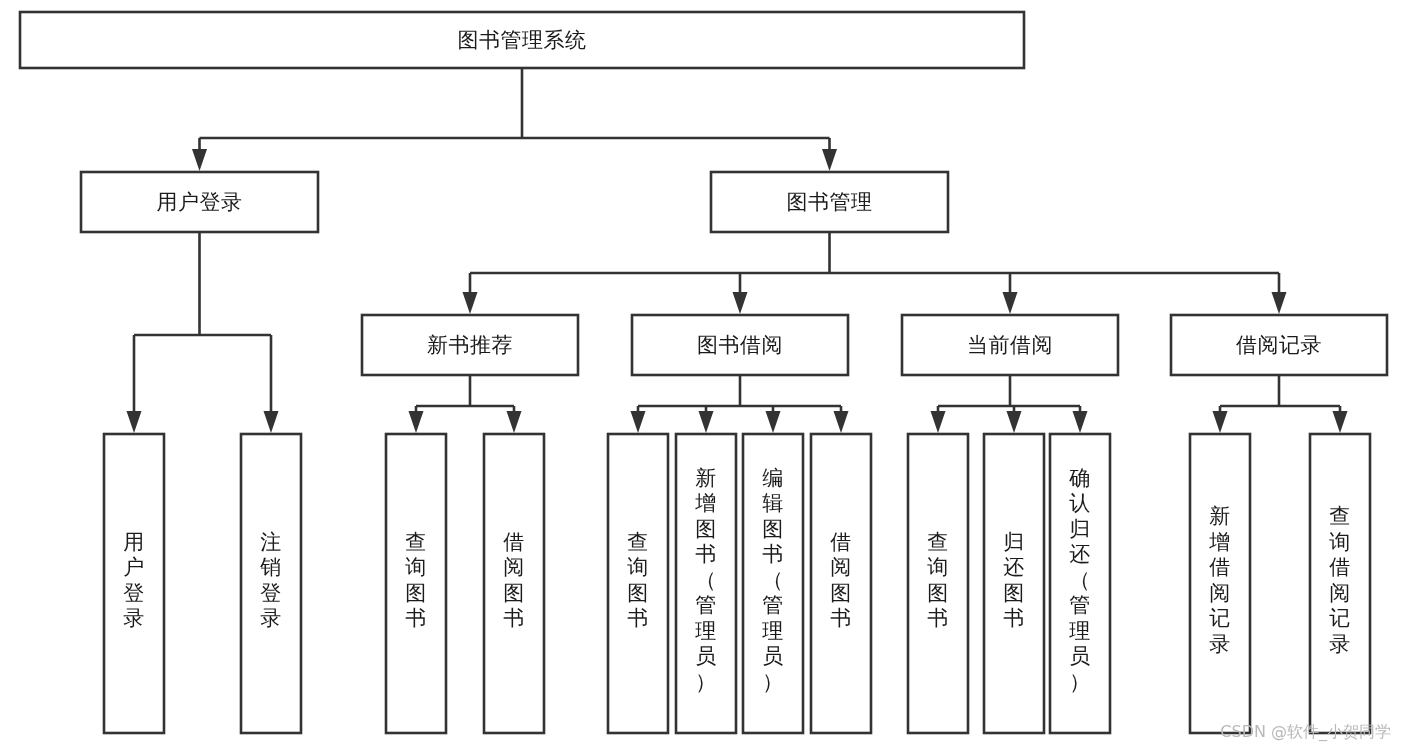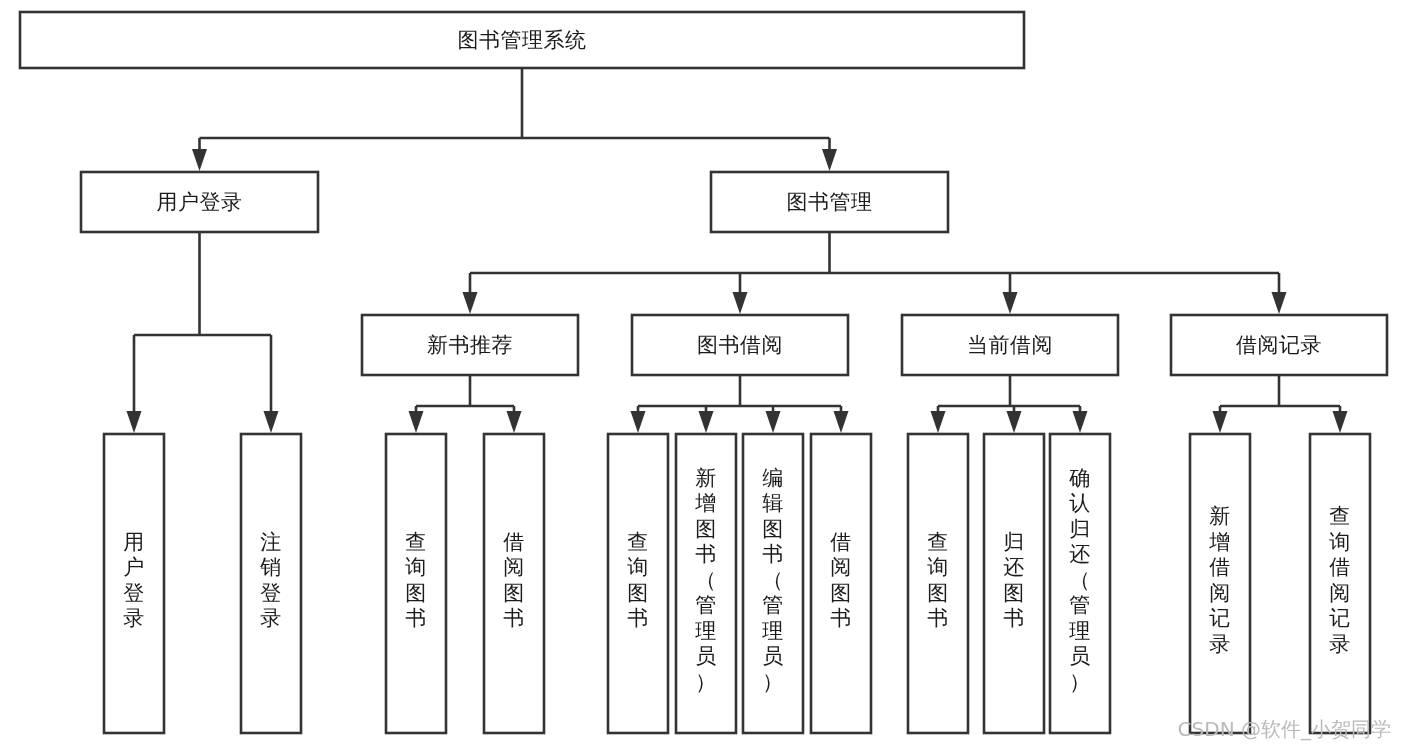--- a/index.html
+++ b/index.html
@@ -56,21 +56,21 @@
     font-size: 21px;
     fill: #1b1b1b;
     text-anchor: middle;
     letter-spacing: 0.5px;
   }
   .watermark-text {
     position: absolute;
     right: 14px;
     bottom: 4px;
     font-family: "DejaVu Sans", "Liberation Sans", sans-serif;
-    font-size: 20px;
+    font-size: 16px;
     color: #b9b9b9;
     white-space: nowrap;
     user-select: none;
   }
 </style>
 </head>
 <body>
 
 <div id="diagram-root">
   <svg class="diagram-canvas" viewBox="0 0 1405 747">

